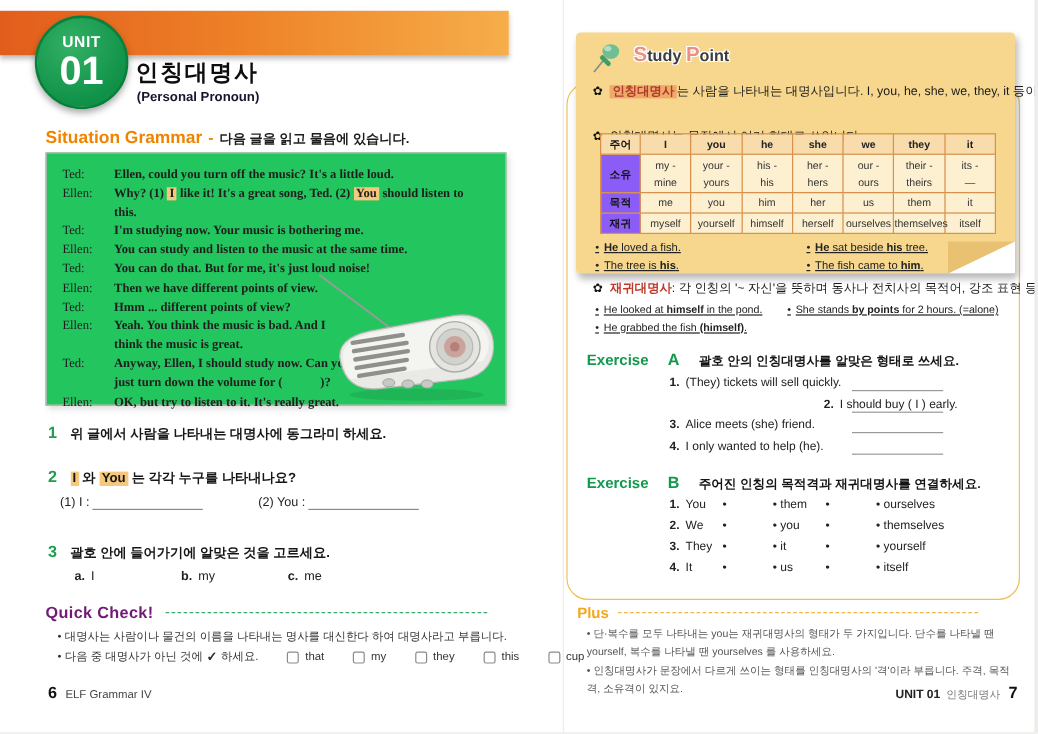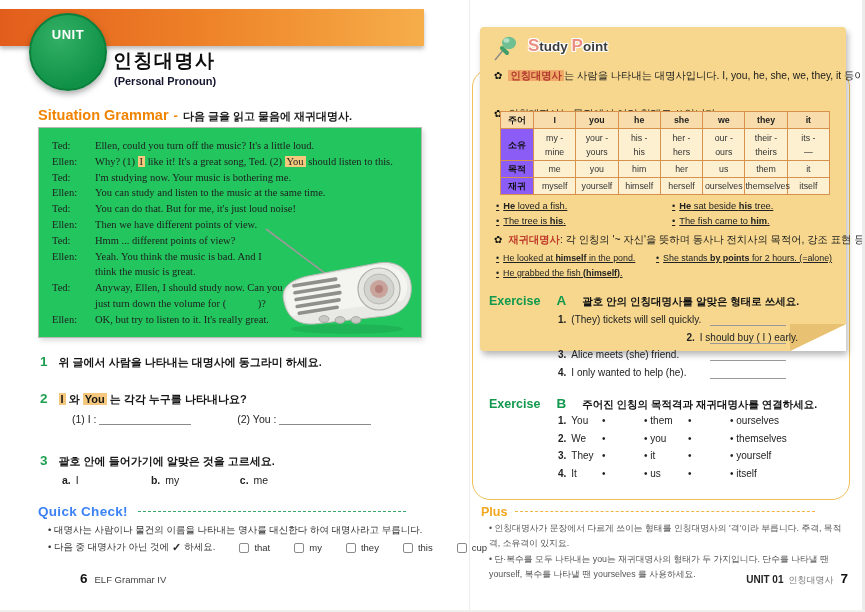--- a/index.html
+++ b/index.html
@@ -34,49 +34,49 @@
   .situation-dash { color:#f08300; font-weight:bold; margin:0 5px; font-size:13px; }
   .situation-instruction { font-size:11px; font-weight:bold; color:#1c1c1c; }
 
   .dialogue-box {
     position:absolute; left:38px; top:127px; width:384px; height:211px;
     background:#22c55e; border:1px solid #b9b9b3; box-shadow:2px 3px 5px rgba(0,0,0,.13);
     padding:10px 0 0 13px;
   }
   .dlg-line { display:flex; font-family:"Liberation Serif", serif; font-size:10.5px; line-height:15.8px; color:#1e1e1e; }
   .dlg-speaker { width:43px; flex:none; }
-  .dlg-text { flex:1; padding-right:16px; }
+  .dlg-text { flex:1; padding-right:16px;font-weight:bold; }
   .hl { background:#f5c87d; padding:0 2px; }
   .radio-wrap { position:absolute; left:262px; top:224px; width:158px; height:112px; z-index:2; }
 
   .question { position:absolute; left:40px; white-space:nowrap; }
   .q-num { color:#1f9e50; font-weight:bold; font-size:13.5px; margin-right:11px; }
   .q-text { font-size:11px; font-weight:bold; color:#161616; }
-  .q2-sub { position:absolute; left:72px; top:413px; font-size:10.5px; color:#222; white-space:nowrap; }
+  .q2-sub { position:absolute; left:50px; top:413px; font-size:10.5px; color:#222; white-space:nowrap; }
   .blank { display:inline-block; width:92px; border-bottom:1px solid #8a8a8a; height:12px; vertical-align:bottom; }
   .q2-gap { display:inline-block; width:40px; }
   .q3-options { position:absolute; left:62px; top:474px; font-size:10.5px; }
   .q3-opt { display:inline-block; width:86px; }
   .opt-letter { font-weight:bold; margin-right:5px; }
 
   .quick-check { position:absolute; left:38px; top:502px; white-space:nowrap; }
-  .qc-heading { color:#3b82f6; font-weight:bold; font-size:13.5px; letter-spacing:.3px; }
+  .qc-heading { color:#701a75; font-weight:bold; font-size:13.5px; letter-spacing:.3px; }
   .qc-dash { display:inline-block; width:268px; border-top:1.6px dashed #3aa86b; vertical-align:4px; margin-left:10px; }
   .qc-b1 { position:absolute; left:48px; top:524px; font-size:9.5px; color:#333; }
   .qc-b2 { position:absolute; left:48px; top:541px; font-size:9.5px; color:#333; display:flex; align-items:center; }
   .check-glyph { font-weight:bold; color:#2c2c2c; margin:0 3px; font-size:11px; }
   .cbx { display:inline-block; width:10px; height:10px; border:1.2px solid #8a8a8a; border-radius:2px; background:#fff; margin-left:24px; margin-right:5px; flex:none; }
-  .footer-left { position:absolute; left:40px; top:569px;margin-left:40px; }
+  .footer-left { position:absolute; left:40px; top:569px; }
   .pg-num-l { font-size:13.5px; font-weight:bold; color:#111; }
   .book-title { font-size:9.5px; color:#444; margin-left:7px; }
 
   
   .outer-frame { position:absolute; left:472px; top:69px; width:378px; height:431px; border:1.5px solid #f0c055; border-radius:18px; }
   .note {
-    position:absolute; left:480px; top:27px; width:366px; height:324px;
+    position:absolute; left:480px; top:27px; width:366px; height:201px;
     background:#f6d78d; border-radius:4px; box-shadow:2px 4px 6px rgba(0,0,0,.28);
   }
   .fold { position:absolute; right:0; bottom:0; width:56px; height:27px; }
   .fold-white { position:absolute; inset:0; background:#fff; clip-path:polygon(100% 0,100% 100%,0 100%); }
   .fold-flap { position:absolute; inset:0; background:#e9c172; clip-path:polygon(0 0,100% 0,0 100%); }
 
   .pushpin { position:absolute; left:10px; top:6px; width:30px; height:30px; }
   .sp-title { position:absolute; left:48px; top:9px; white-space:nowrap; }
   .sp-big { font-size:17px; color:#ea8f83; font-weight:bold;
     text-shadow:-1px -1px 0 #fff,1px -1px 0 #fff,-1px 1px 0 #fff,1px 1px 0 #fff; }
@@ -124,26 +124,27 @@
   .fr-num { font-size:13.5px; font-weight:bold; color:#111; }
 </style>
 </head>
 <body>
 
 <div class="sheet">
 
   <div class="header-bar"></div>
   <div class="unit-badge">
     <div class="unit-label">UNIT</div>
+    <div class="unit-number">01</div>
   </div>
   <div class="page-title">인칭대명사</div>
   <div class="page-subtitle">(Personal Pronoun)</div>
 
   <div class="situation-row">
-    <span class="situation-heading">Situation Grammar</span><span class="situation-dash">-</span><span class="situation-instruction">다음 글을 읽고 물음에 재귀대명사.</span>
+    <span class="situation-heading">Situation Grammar</span><span class="situation-dash">-</span><span class="situation-instruction">다음 글을 읽고 물음에 있습니다.</span>
   </div>
 
   <div class="dialogue-box">
     <div class="dlg-line">
         <span class="dlg-speaker">Ted:</span>
         <span class="dlg-text">Ellen, could you turn off the music? It's a little loud.</span>
       </div>
     <div class="dlg-line">
         <span class="dlg-speaker">Ellen:</span>
         <span class="dlg-text"><span>Why? (1) </span><span class="hl">I</span><span> like it! It's a great song, Ted. (2) </span><span class="hl">You</span><span> should listen to this.</span></span>
@@ -421,22 +422,22 @@
     <span class="b-col b-c2 b-dot">•</span>
     <span class="b-col b-c3"><span class="b-dot">•</span> <span>us</span></span>
     <span class="b-col b-c4 b-dot">•</span>
     <span class="b-col b-c5"><span class="b-dot">•</span> <span>itself</span></span>
   </div>
 
   <div class="plus">
     <span class="plus-heading">Plus</span><span class="plus-dash"></span>
   </div>
   <div class="plus-bullets">
+    <div>• 단·복수를 모두 나타내는 you는 재귀대명사의 형태가 두 가지입니다. 단수를 나타낼 땐 yourself, 복수를 나타낼 땐 yourselves 를 사용하세요.</div>
     <div>• 인칭대명사가 문장에서 다르게 쓰이는 형태를 인칭대명사의 '격'이라 부릅니다. 주격, 목적격, 소유격이 있지요.</div>
-    <div>• 단·복수를 모두 나타내는 you는 재귀대명사의 형태가 두 가지입니다. 단수를 나타낼 땐 yourself, 복수를 나타낼 땐 yourselves 를 사용하세요.</div>
   </div>
 
   <div class="footer-right">
     <span class="fr-unit">UNIT 01</span><span class="fr-title">인칭대명사</span><span class="fr-num">7</span>
   </div>
 
   <div class="edge-r"></div>
   <div class="edge-b"></div>
 </div>
 

